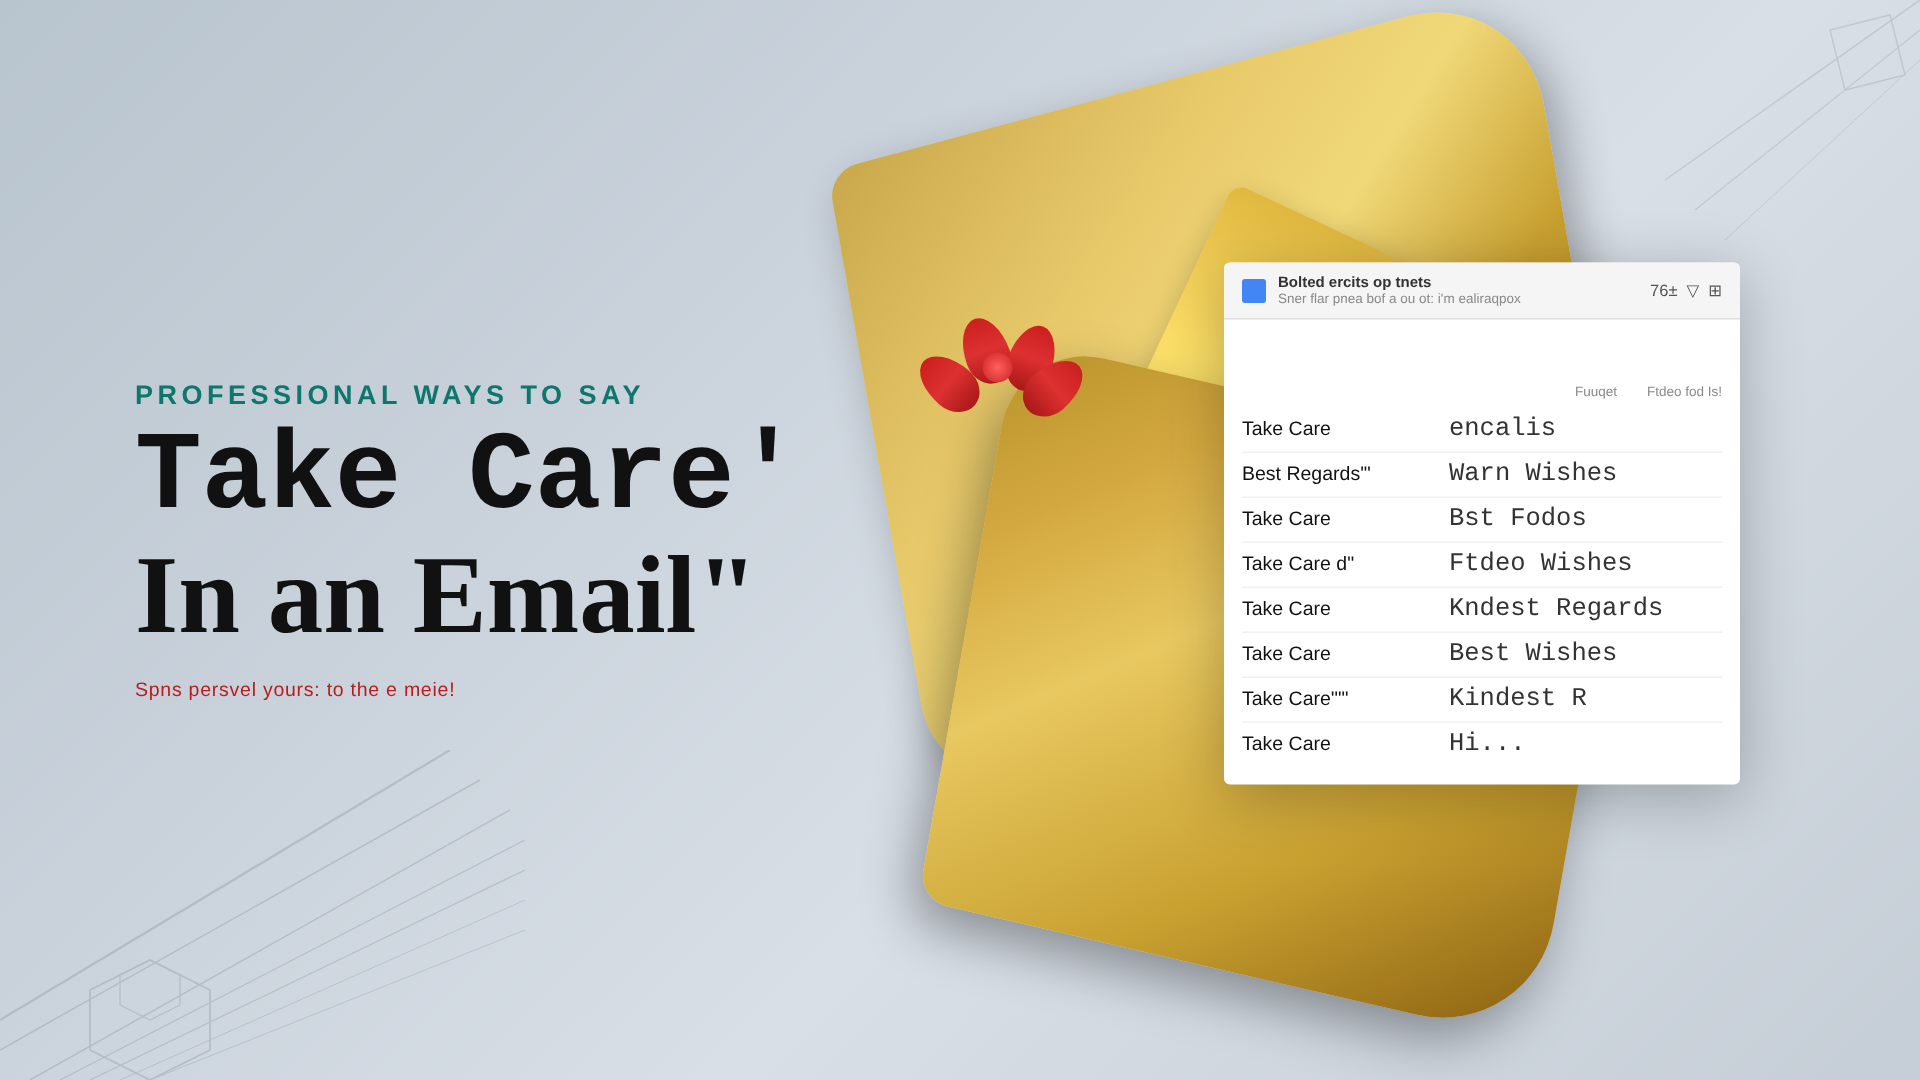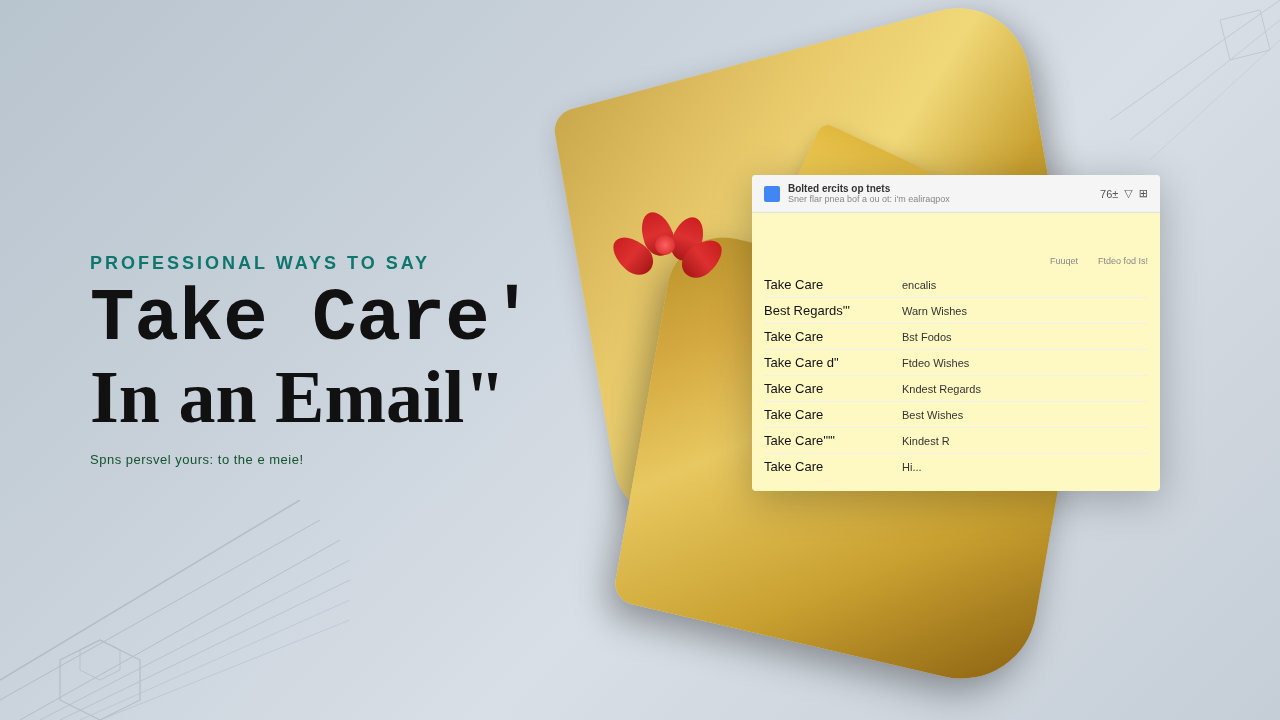--- a/index.html
+++ b/index.html
@@ -133,32 +133,32 @@
       font-family: Georgia, 'Times New Roman', serif;
       font-size: 74px;
       font-weight: 900;
       color: #111;
       line-height: 1.0;
     }
 
     .description {
       font-family: Arial, Helvetica, sans-serif;
       font-size: 13px;
-      color: #14532d;
+      color: #b91c1c;
       margin-top: 18px;
       letter-spacing: 0.5px;
     }
 
     
     .browser-window {
       position: absolute;
       right: 120px;
       top: 175px;
-      width: 408px;
-      background: #fef9c3;
+      width: 344px;
+      background: #ffffff;
       border-radius: 4px;
       box-shadow: 0 8px 40px rgba(0,0,0,0.25);
       z-index: 30;
       overflow: hidden;
     }
 
     .browser-header {
       background: #f5f5f5;
       border-bottom: 1px solid #e0e0e0;
       padding: 8px 12px;
@@ -239,22 +239,22 @@
 
     .col-left {
       font-family: Arial, Helvetica, sans-serif;
       font-weight: 400;
       font-size: 13px;
       color: #111;
       flex: 0 0 130px;
     }
 
     .col-right {
-      font-family: Liberation Sans, sans-serif;
-      font-size: 11px;
+      font-family: Liberation Mono, monospace;
+      font-size: 17px;
       color: #333;
       flex: 1;
     }
 
     
     .decorative-lines {
       position: absolute;
       bottom: 0;
       left: 0;
       width: 350px;

